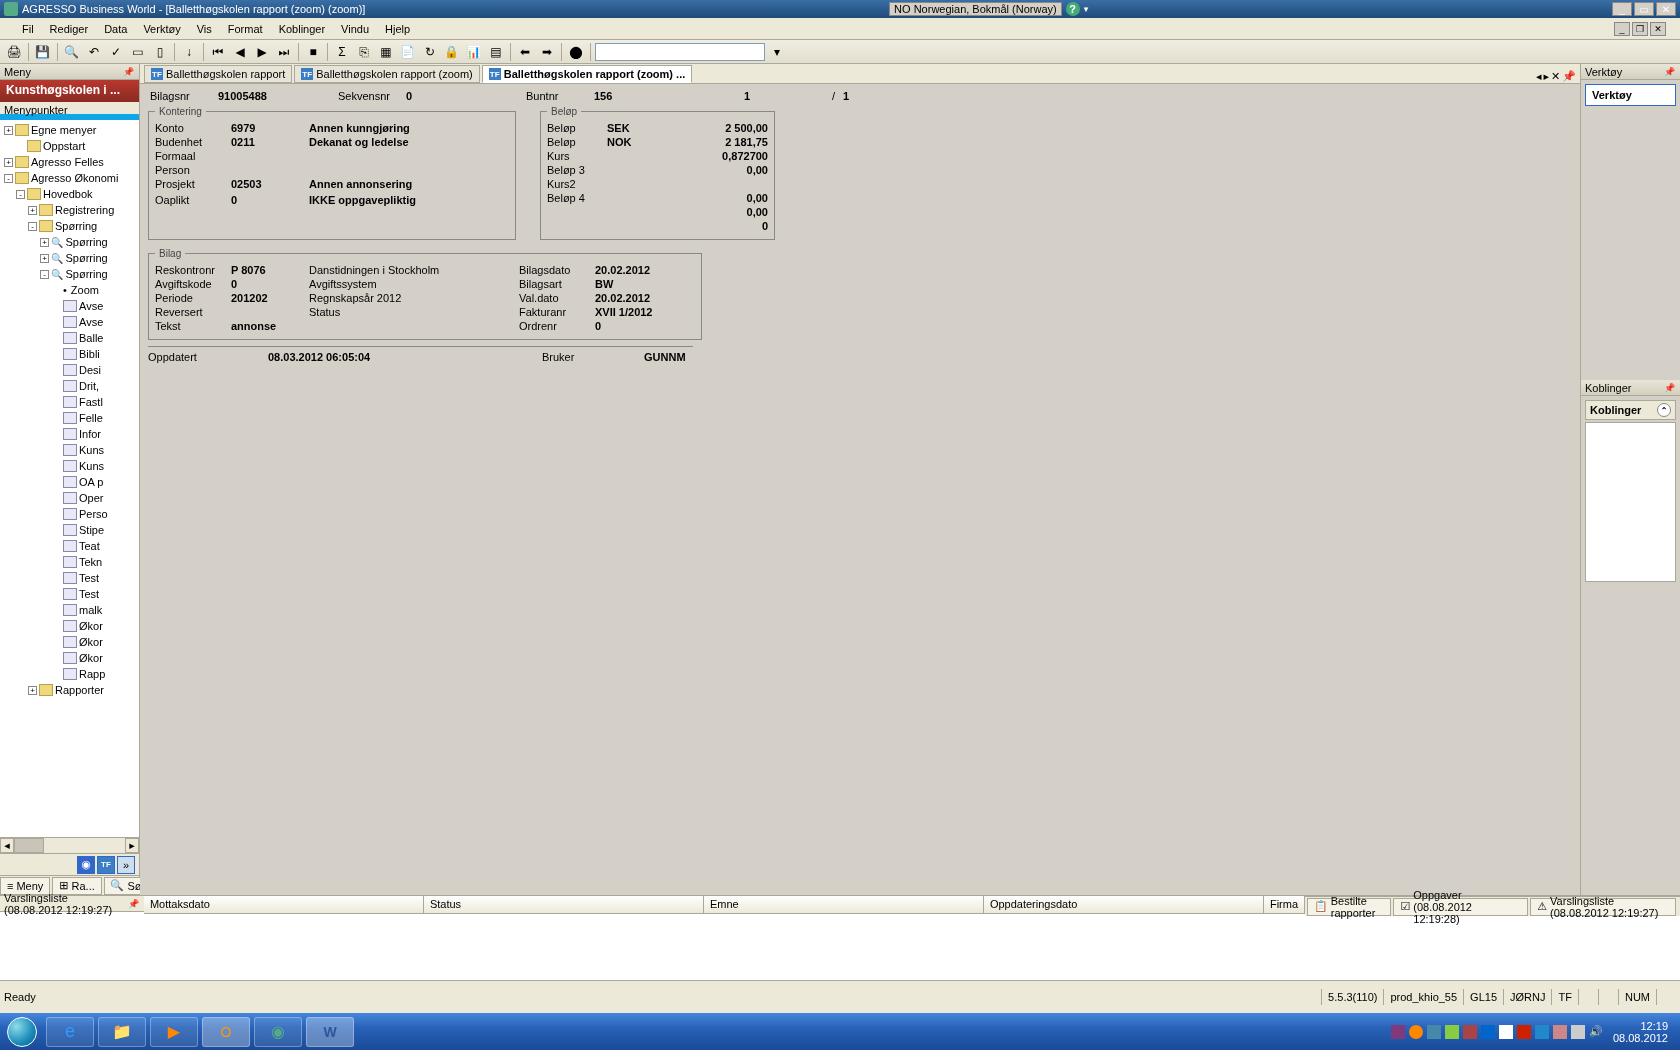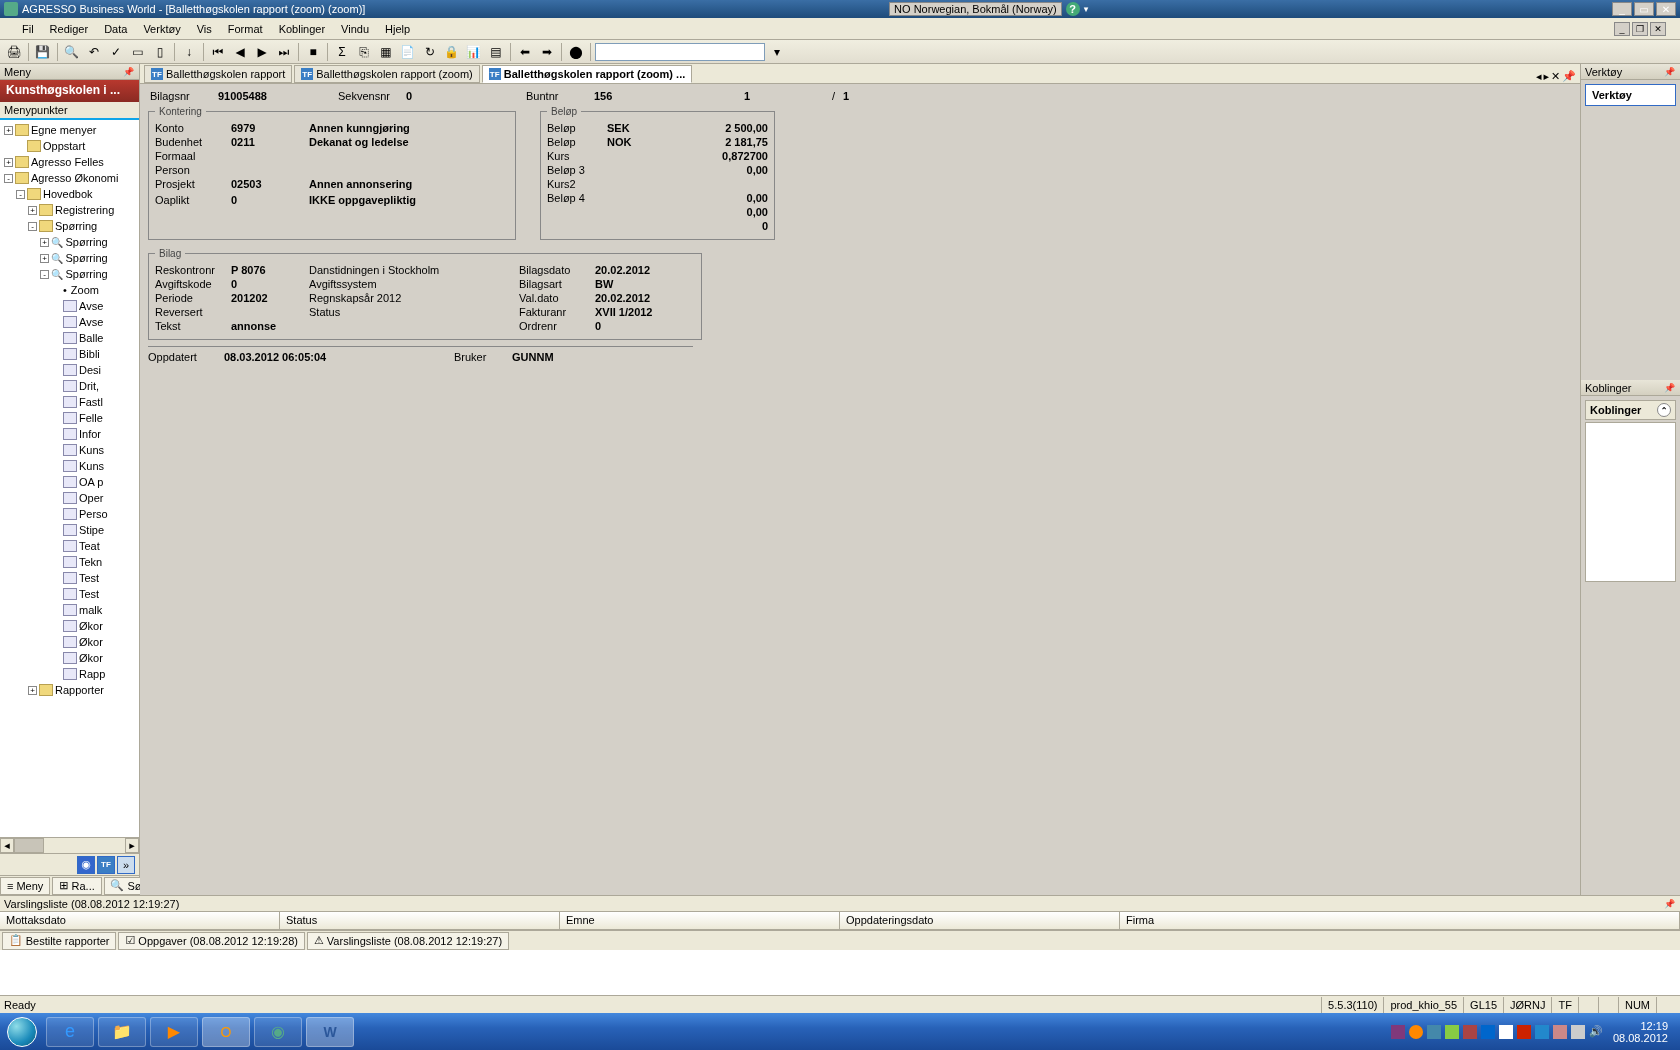--- a/index.html
+++ b/index.html
@@ -28,21 +28,21 @@
 .tfield { width: 170px; height: 18px; background: #fff; border: 1px solid #7f9db9; }
 
 
 .main-area { position: absolute; top: 64px; left: 0; right: 0; bottom: 212px; display: flex; }
 
 
 .left-panel { width: 140px; display: flex; flex-direction: column; border-right: 1px solid #aca899; }
 .panel-header { height: 16px; background: linear-gradient(to bottom, #e8e5d8, #d4d0c0); border-bottom: 1px solid #aca899; padding: 0 4px; display: flex; align-items: center; }
 .panel-header .pin { margin-left: auto; font-size: 9px; cursor: pointer; }
 .brand-bar { height: 22px; background: linear-gradient(to bottom, #b8382e, #8a2a22); color: #fff; font-weight: bold; padding: 3px 6px; font-size: 12px; }
-.subheader { height: 18px; background: #ece9d8; border-bottom: 2px solid #0ea5e9; padding: 2px 4px; }
+.subheader { height: 18px; background: #ece9d8; border-bottom: 6px solid #0ea5e9; padding: 2px 4px; }
 .tree { flex: 1; background: #fff; overflow: hidden; padding: 2px 0; }
 .tree-row { display: flex; align-items: center; height: 16px; padding-left: 4px; white-space: nowrap; overflow: hidden; cursor: pointer; }
 .tree-toggle { width: 9px; height: 9px; border: 1px solid #888; display: inline-flex; align-items: center; justify-content: center; font-size: 8px; margin-right: 2px; background: #fff; color: #000; }
 .tree-icon { width: 14px; height: 12px; display: inline-block; margin-right: 2px; }
 .folder-closed { background: #f0d87c; border: 1px solid #b8a050; }
 .folder-open { background: #f0d87c; border: 1px solid #b8a050; }
 .doc-icon { background: #e8e8f8; border: 1px solid #88a; }
 .indent-1 { padding-left: 16px; }
 .indent-2 { padding-left: 28px; }
 .indent-3 { padding-left: 40px; }
@@ -86,46 +86,46 @@
 .right-row { display: flex; padding: 1px 0; }
 .right-row .rl { width: 60px; }
 .right-row .rv { flex: 1; text-align: left; font-weight: bold; }
 .right-row .ramt { flex: 1; text-align: right; font-weight: bold; }
 .bilag-row { display: flex; padding: 1px 0; }
 .bilag-row .bl1 { width: 76px; }
 .bilag-row .bv1 { width: 78px; font-weight: bold; }
 .bilag-row .bv1b { width: 210px; font-weight: normal; }
 .bilag-row .bl2 { width: 76px; }
 .bilag-row .bv2 { width: 100px; font-weight: bold; }
-.footer-row { border-top: 1px solid #888; margin: 4px 8px 0; padding: 4px 0 2px; display: flex; }
+.footer-row { border-top: 1px solid #888; margin: 4px 8px 0; padding: 4px 0 2px; display: flex; gap: 44px; }
 .footer-row .fl { width: 76px; }
 .footer-row .fv { width: 230px; font-weight: bold; }
 .footer-row .fl2 { width: 58px; }
 .footer-row .fv2 { font-weight: bold; }
 
 
 .right-panels { width: 100px; display: flex; flex-direction: column; border-left: 1px solid #aca899; }
 .rp-header { height: 16px; background: linear-gradient(to bottom, #e8e5d8, #d4d0c0); border-bottom: 1px solid #aca899; padding: 0 4px; display: flex; align-items: center; }
 .rp-body { flex: 1; background: #d4d0c8; padding: 4px; }
 .rp-box { background: #fff; border: 1px solid #316ac5; padding: 4px 6px; font-weight: bold; }
 .rp-kob-head { border: 1px solid #aca899; background: #ece9d8; padding: 2px 4px; display: flex; align-items: center; font-weight: bold; margin-bottom: 2px; }
 .rp-kob-head .chev { margin-left: auto; width: 14px; height: 14px; border: 1px solid #888; background: #fff; display: flex; align-items: center; justify-content: center; font-size: 8px; border-radius: 50%; }
 .rp-kob-body { background: #fff; border: 1px solid #aca899; height: 160px; }
 
 
-.alert-panel { position: absolute; left: 0; right: 0; bottom: 37px; height: 175px; border-top: 1px solid #aca899; display: flex; flex-direction: column; background: #fff; }
+.alert-panel { position: absolute; left: 0; right: 0; bottom: 37px; height: 175px; border-top: 1px solid #aca899; display: flex; flex-direction: row; background: #fff; }
 .alert-title { height: 16px; background: #ece9d8; border-bottom: 1px solid #aca899; padding: 0 4px; display: flex; align-items: center; }
 .alert-title .pin { margin-left: auto; font-size: 9px; }
 .alert-cols { height: 18px; display: flex; border-bottom: 1px solid #aca899; }
 .alert-cols .col { border-right: 1px solid #aca899; background: linear-gradient(to bottom, #fff, #ece9d8); padding: 2px 6px; }
 .alert-body { flex: 1; display: flex; align-items: flex-start; justify-content: center; padding-top: 6px; color: #444; }
 .alert-tabs { height: 20px; background: #ece9d8; border-top: 1px solid #aca899; display: flex; align-items: center; padding: 0 2px; }
 .alert-tabs .atab { height: 18px; border: 1px solid #aca899; background: #f5f3e8; padding: 0 6px; display: flex; align-items: center; gap: 3px; cursor: pointer; margin-right: 2px; font-size: 10px; }
 
-.status { position: absolute; left: 0; right: 0; bottom: 37px; height: 18px; background: #ece9d8; border-top: 1px solid #aca899; display: flex; align-items: center; padding: 8px 4px; }
+.status { position: absolute; left: 0; right: 0; bottom: 37px; height: 18px; background: #ece9d8; border-top: 1px solid #aca899; display: flex; align-items: center; padding: 16px 4px; }
 .status .cell { border-left: 1px solid #aca899; padding: 0 6px; height: 16px; display: flex; align-items: center; }
 .status .spacer { flex: 1; }
 
 
 .alert-panel { bottom: 55px; height: 100px; }
 
 
 .taskbar { position: absolute; left: 0; right: 0; bottom: 0; height: 37px; background: linear-gradient(to bottom, #4488dd, #2862b8 40%, #1a4a98); display: flex; align-items: center; }
 .start-orb { width: 44px; height: 37px; display: flex; align-items: center; justify-content: center; }
 .start-orb .orb { width: 30px; height: 30px; border-radius: 50%; background: radial-gradient(circle at 30% 30%, #8fdde8, #1a8aba 60%, #0a5a7a); border: 1px solid #fff; }

